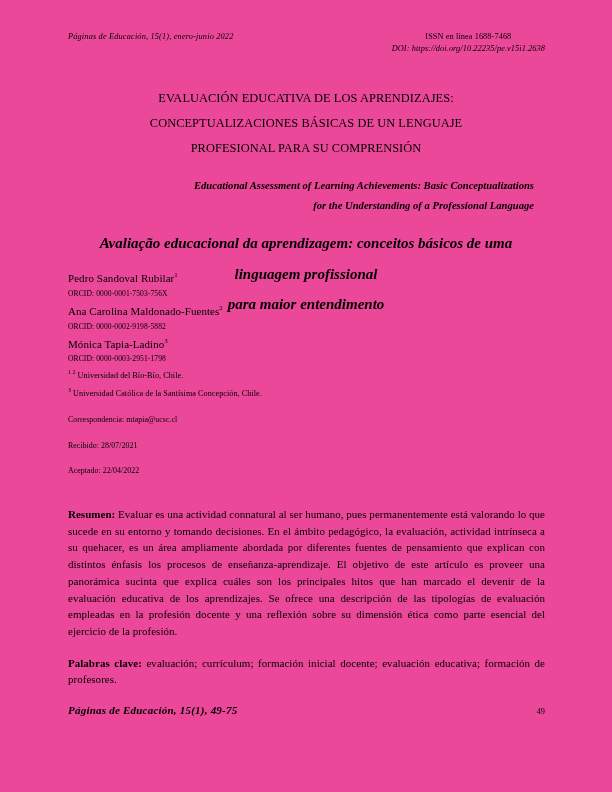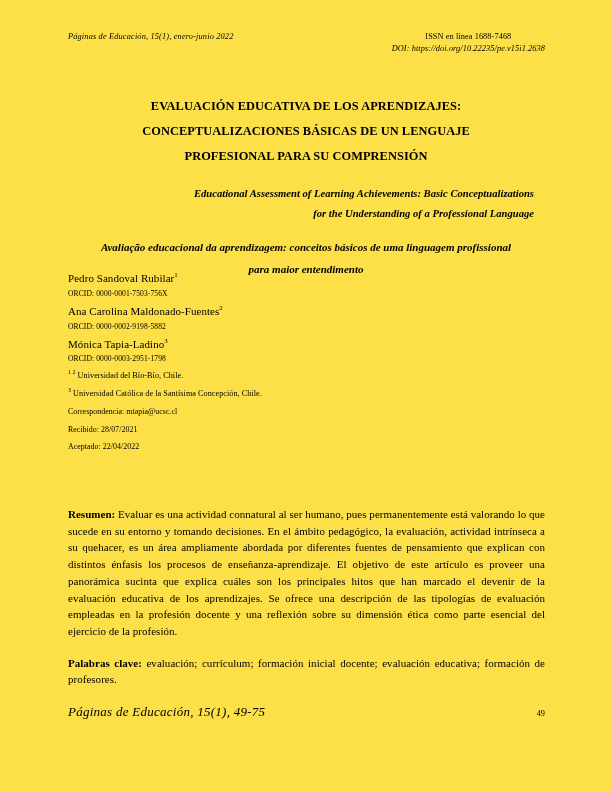--- a/index.html
+++ b/index.html
@@ -10,21 +10,21 @@
   }
   body {
     font-family: "Liberation Serif", "DejaVu Serif", serif;
     color: #000000;
   }
   .page {
     position: relative;
     width: 612px;
     height: 792px;
     margin: 0 auto;
-    background: #fde047;
+    background: #ec4899;
     overflow: hidden;
     box-sizing: border-box;
   }
 
   
   .running-head {
     position: absolute;
     top: 31px;
     left: 68px;
     right: 67px;
@@ -51,39 +51,39 @@
   
   .title-block {
     position: absolute;
     top: 86px;
     left: 78px;
     right: 78px;
     text-align: center;
   }
   .title-main {
     font-size: 12.4px;
-    font-weight: bold;
+    font-weight: normal;
     line-height: 2.03;
     letter-spacing: 0.005em;
-    margin: 8px;
+    margin: 0;
   }
   .title-main .tline { display: block; }
 
   .title-en {
     margin: 14px 0 0 0;
     font-size: 10.6px;
     font-style: italic;
     font-weight: bold;
     line-height: 1.95;
   }
   .title-en .tline { display: block; text-align: right; }
 
   .title-pt {
     margin: 11px 0 0 0;
-    font-size: 11px;
+    font-size: 15px;
     font-style: italic;
     font-weight: bold;
     line-height: 2.05;
   }
   .title-pt .tline { display: block; }
 
   
   .authors {
     position: absolute;
     top: 272px;
@@ -118,21 +118,21 @@
     letter-spacing: 0.005em;
   }
   .affil sup {
     font-size: 0.72em;
     vertical-align: super;
     line-height: 0;
   }
   .meta-line {
     font-size: 7.9px;
     line-height: 1.2;
-    margin: 8px 0 8px 0;
+    margin: 16px 0 8px 0;
     letter-spacing: 0.005em;
   }
 
   
   .abstract {
     position: absolute;
     top: 506px;
     left: 68px;
     width: 477px;
   }
@@ -155,23 +155,24 @@
   .footer {
     position: absolute;
     top: 704px;
     left: 68px;
     right: 67px;
     display: flex;
     justify-content: space-between;
     align-items: baseline;
   }
   .footer-left {
-    font-size: 13px;
+    font-size: 11px;
     font-style: italic;
     letter-spacing: 0.02em;
+    font-weight: bold;
   }
   .footer-right {
     font-size: 8.3px;
     margin-left: 10px;
   }
 </style>
 </head>
 <body>
 
 <div class="page">

